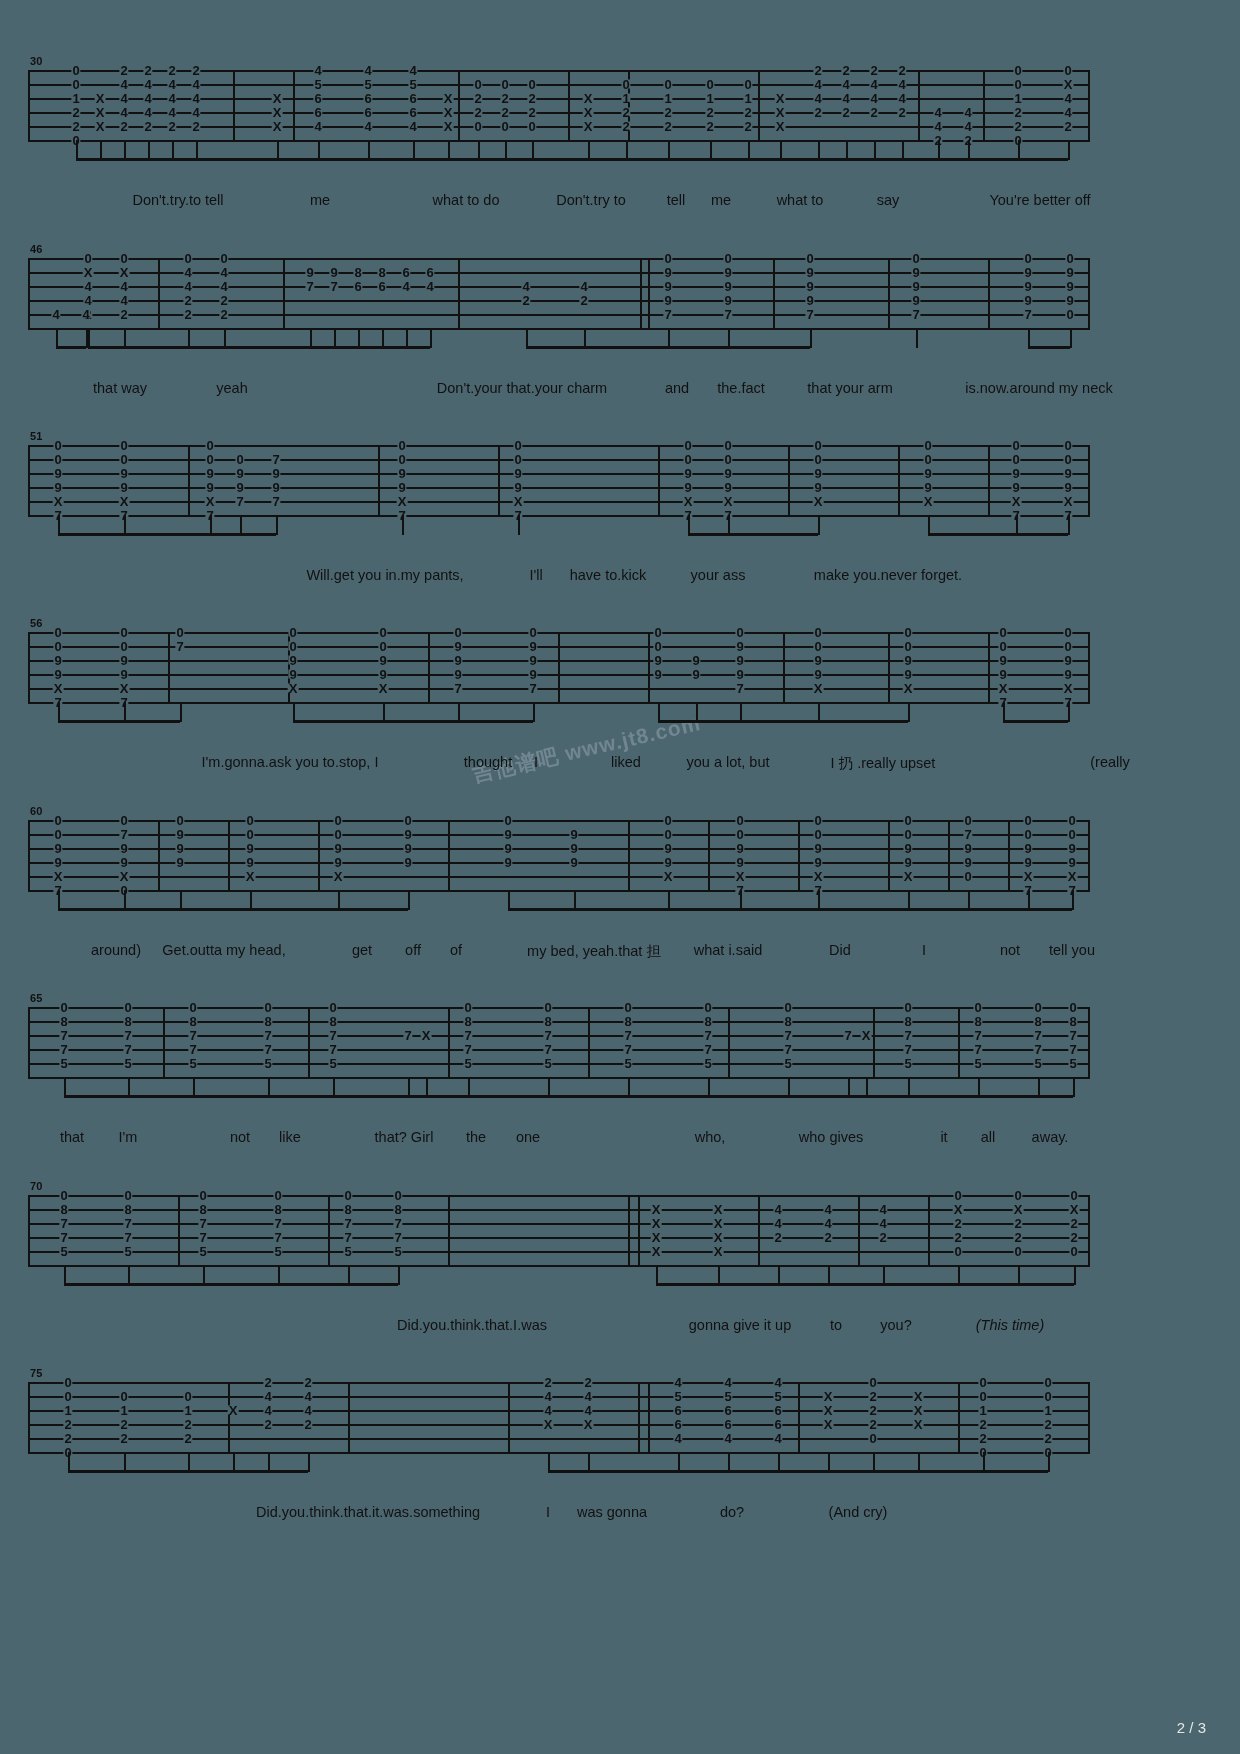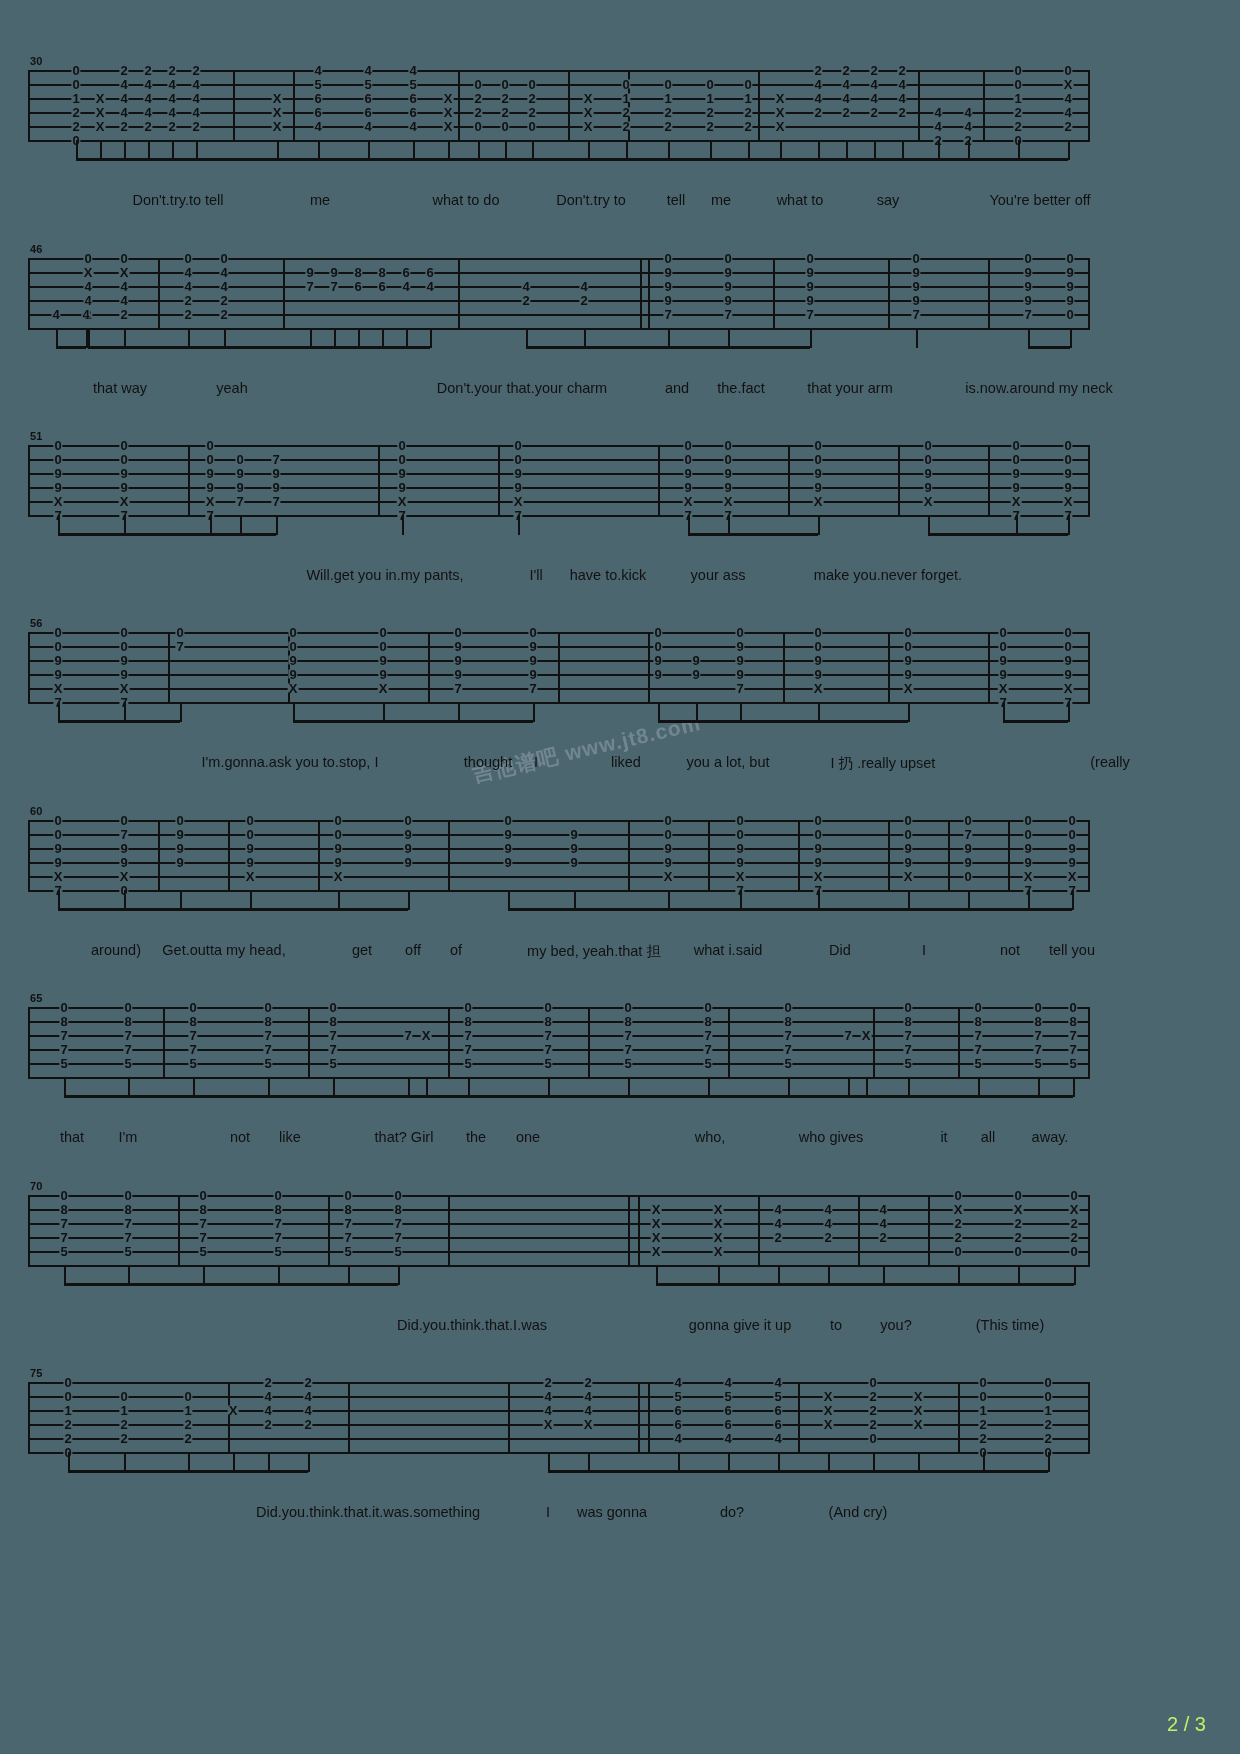--- a/index.html
+++ b/index.html
@@ -65,21 +65,21 @@
   .watermark{
     position:absolute;
     color:rgba(120,140,150,.85);
     font-size:21px;font-weight:700;
     transform:rotate(-13deg);
     letter-spacing:1px;
     user-select:none;
   }
   .footer{
     position:absolute;right:34px;bottom:18px;
-    font-size:20px;color:#bef264;
+    font-size:15px;color:#e5e5e5;
   }
 </style>
 </head>
 <body>
 
 <div class="page">
 
   <div class="watermark" style="left:470px;top:735px;">吉他谱吧 www.jt8.com</div>
 
   <div class="footer">2 / 3</div>
@@ -1051,21 +1051,21 @@
         <div class="beam" style="left: 800px; width: 55px; top: 88px;"></div>
         <div class="beam" style="left: 855px; width: 75px; top: 88px;"></div>
         <div class="beam" style="left: 930px; width: 60px; top: 88px;"></div>
         <div class="beam" style="left: 990px; width: 56px; top: 88px;"></div>
       </div>
       <div class="lyrics" style="top: 122px;">
         <span class="ly" style="left: 444px;">Did.you.think.that.I.was</span>
         <span class="ly" style="left: 712px;">gonna give it up</span>
         <span class="ly" style="left: 808px;">to</span>
         <span class="ly" style="left: 868px;">you?</span>
-        <span class="ly" style="left: 982px;">(This time)</span>
+        <span class="ly" style="left: 982px; font-style: italic;">(This time)</span>
       </div>
     </div>
     <div class="system" style="top: 1382px;">
       <div class="measure-num">75</div>
       <div class="staff">
         <div class="ln"></div>
         <div class="ln"></div>
         <div class="ln"></div>
         <div class="ln"></div>
         <div class="ln"></div>

